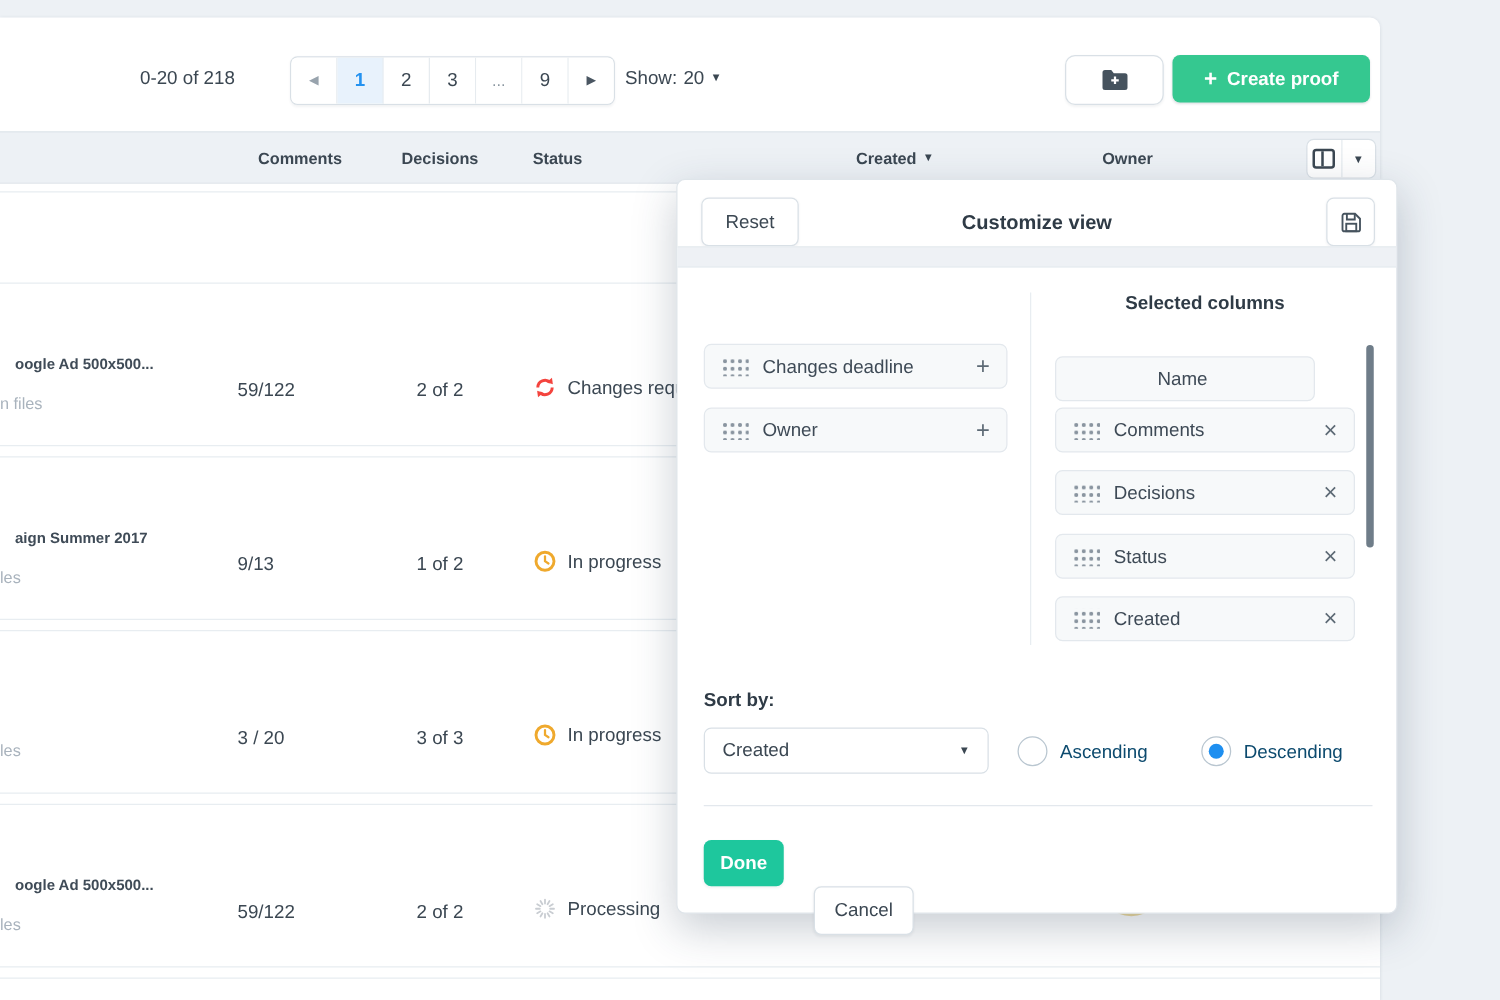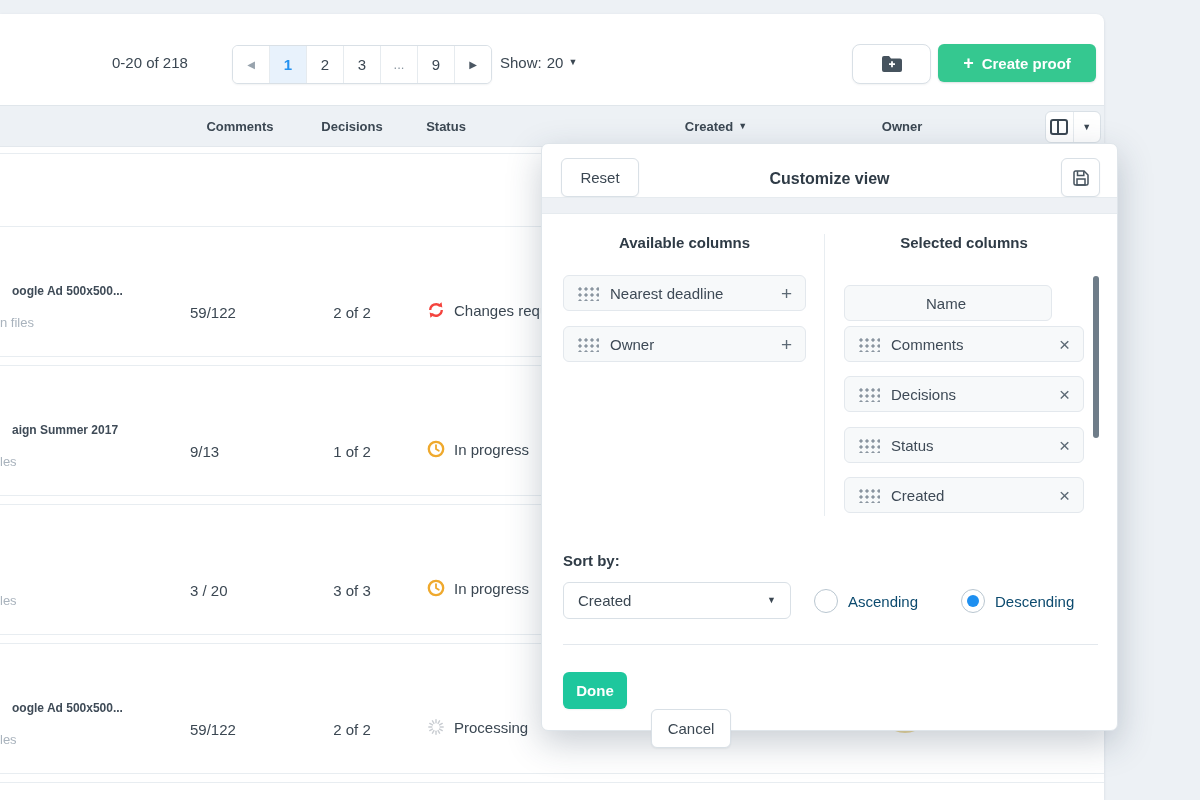--- a/index.html
+++ b/index.html
@@ -243,27 +243,26 @@
     <div class="pop-title">Customize view</div>
     <div class="btn save-btn">
       <svg width="20" height="20" viewBox="0 0 20 20" fill="none" stroke="#46535e" stroke-width="1.5">
         <path d="M3 4.5 A1.5 1.5 0 0 1 4.5 3 H13 L17 7 V15.5 A1.5 1.5 0 0 1 15.5 17 H4.5 A1.5 1.5 0 0 1 3 15.5 Z"></path>
         <path d="M6.5 3.2 V7.6 H12.8 V3.2"></path>
         <rect x="6" y="11" width="8" height="6"></rect>
       </svg>
     </div>
     <div class="pop-strip"></div>
 
-    <div class="col-heading" style="left:21px;top:90px;width:243px;">Available columns</div>
     <div class="col-heading" style="left:302px;top:90px;width:240px;">Selected columns</div>
     <div class="v-divider"></div>
 
     <div class="pick-item" style="left:21px;top:131px;width:243px;">
       <span class="dots"></span>
-      <span class="pick-label">Nearest deadline</span>
+      <span class="pick-label">Changes deadline</span>
       <span class="plus-glyph">+</span>
     </div>
     <div class="pick-item" style="left:21px;top:182px;width:243px;">
       <span class="dots"></span>
       <span class="pick-label">Owner</span>
       <span class="plus-glyph">+</span>
     </div>
 
     <div class="pick-item locked" style="left:302px;top:141px;width:208px;padding-left:48px;">
       <span class="pick-label">Name</span>

